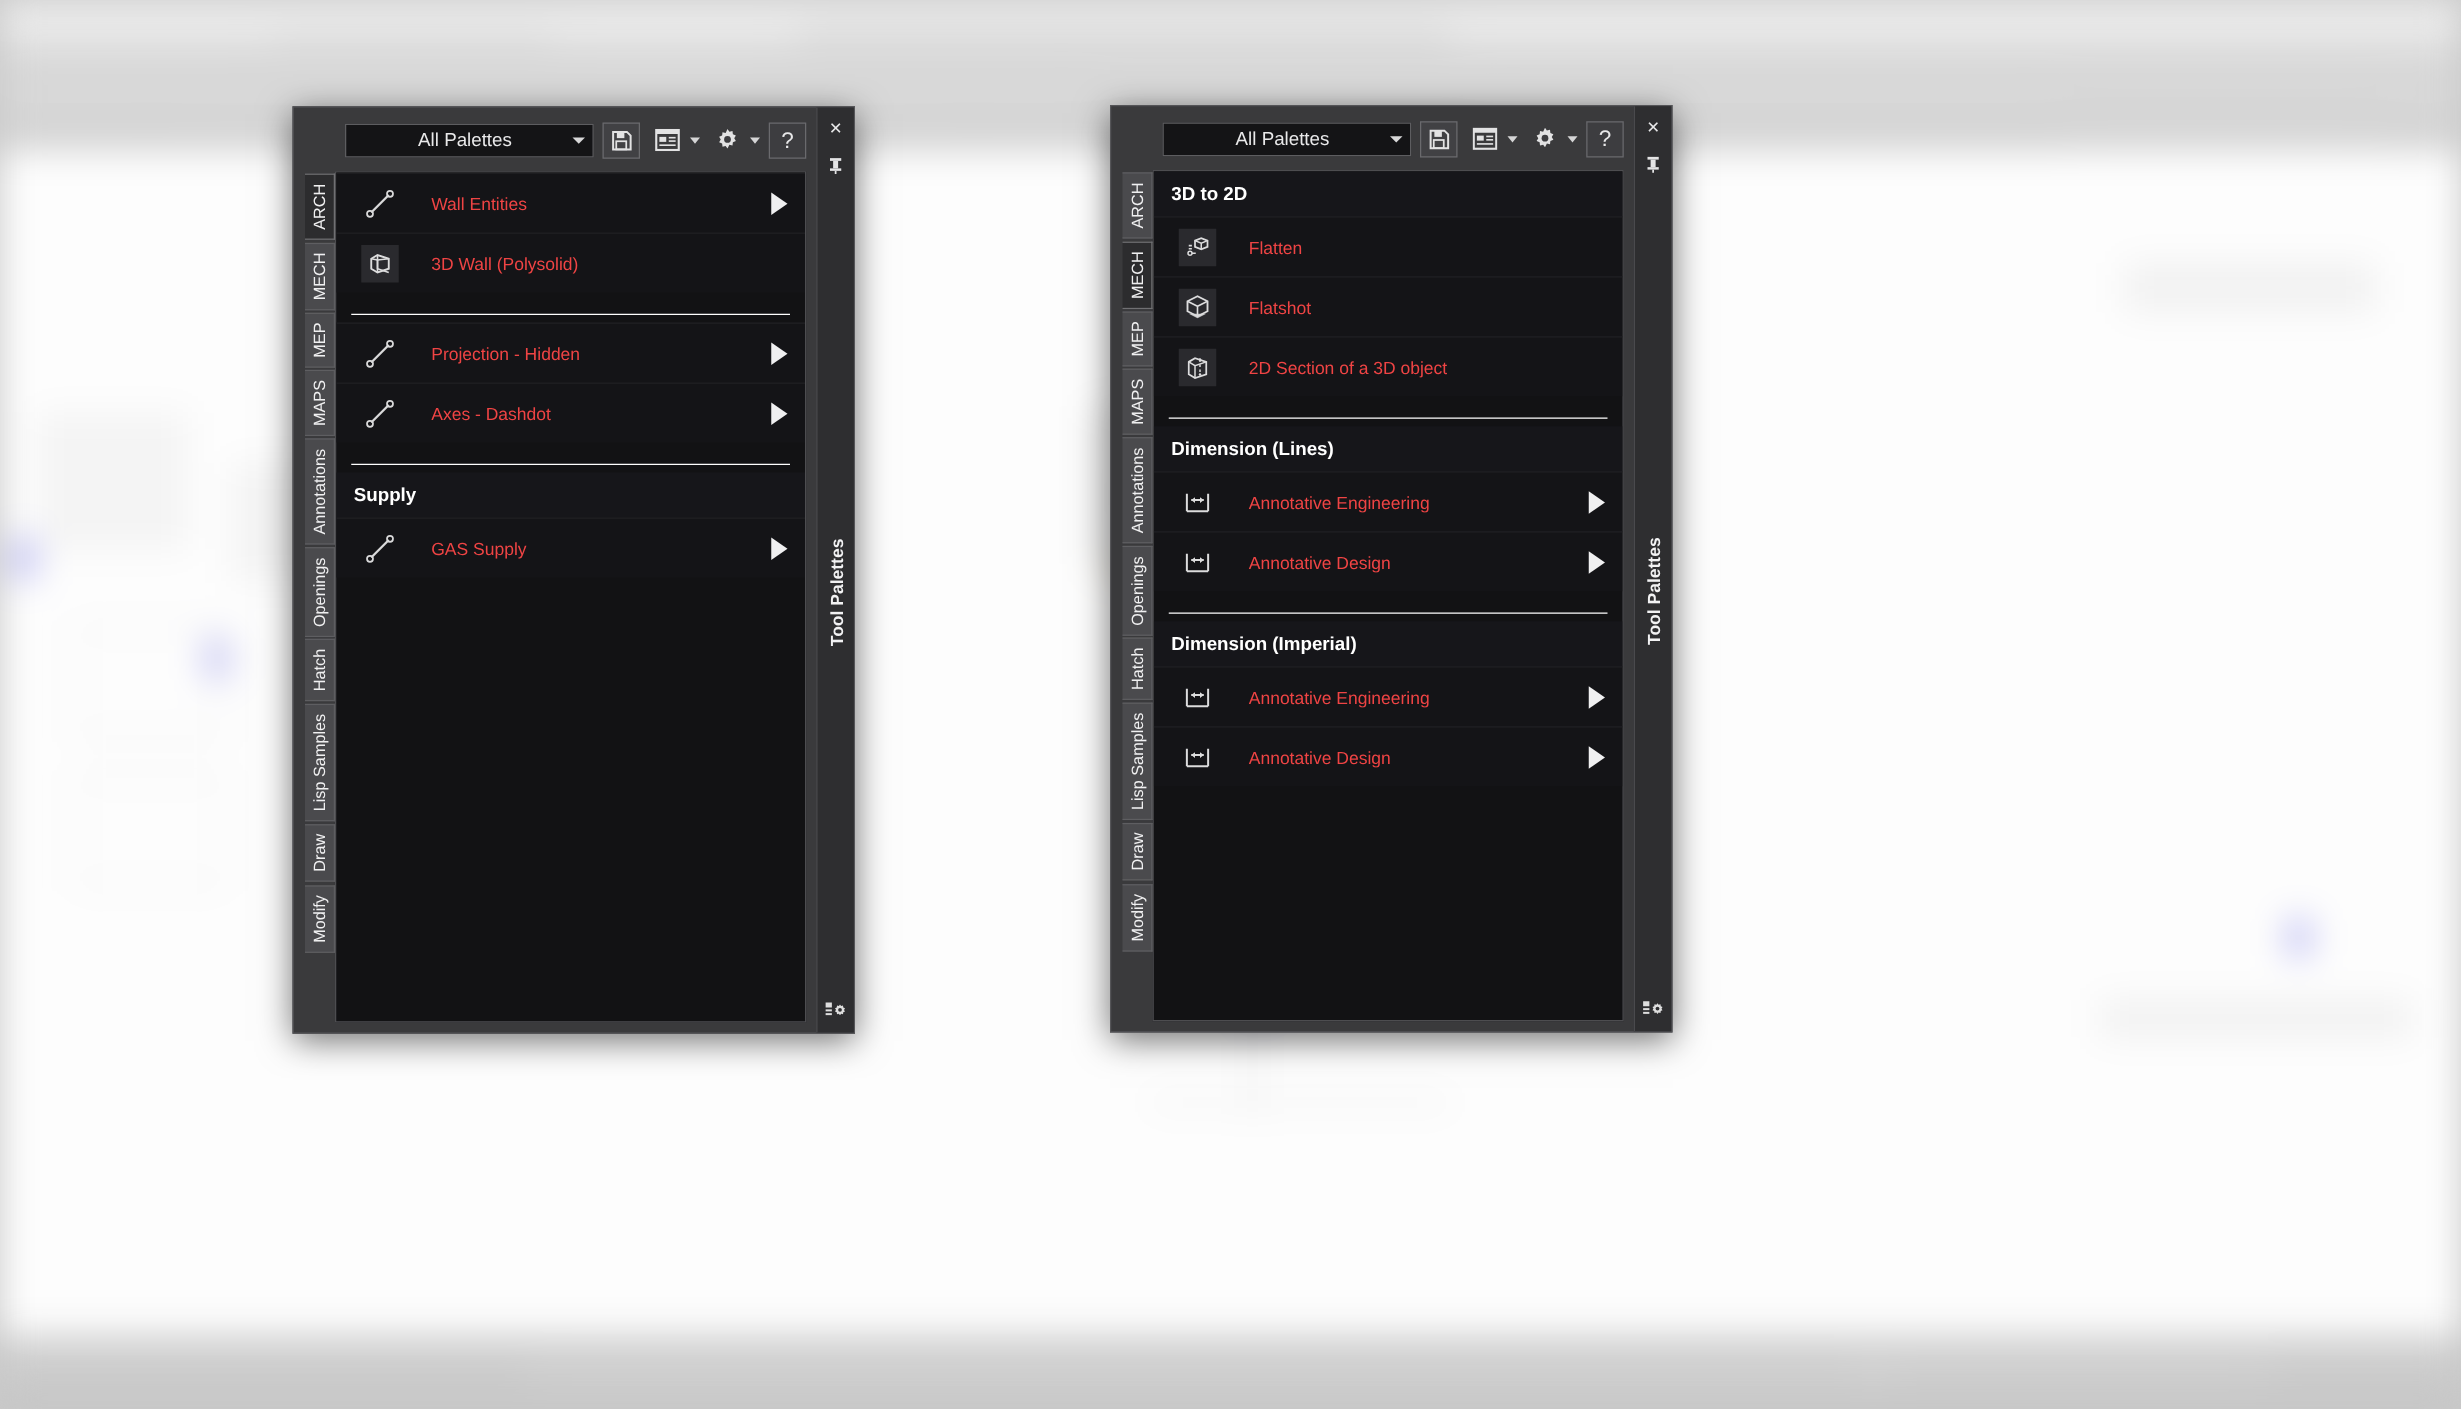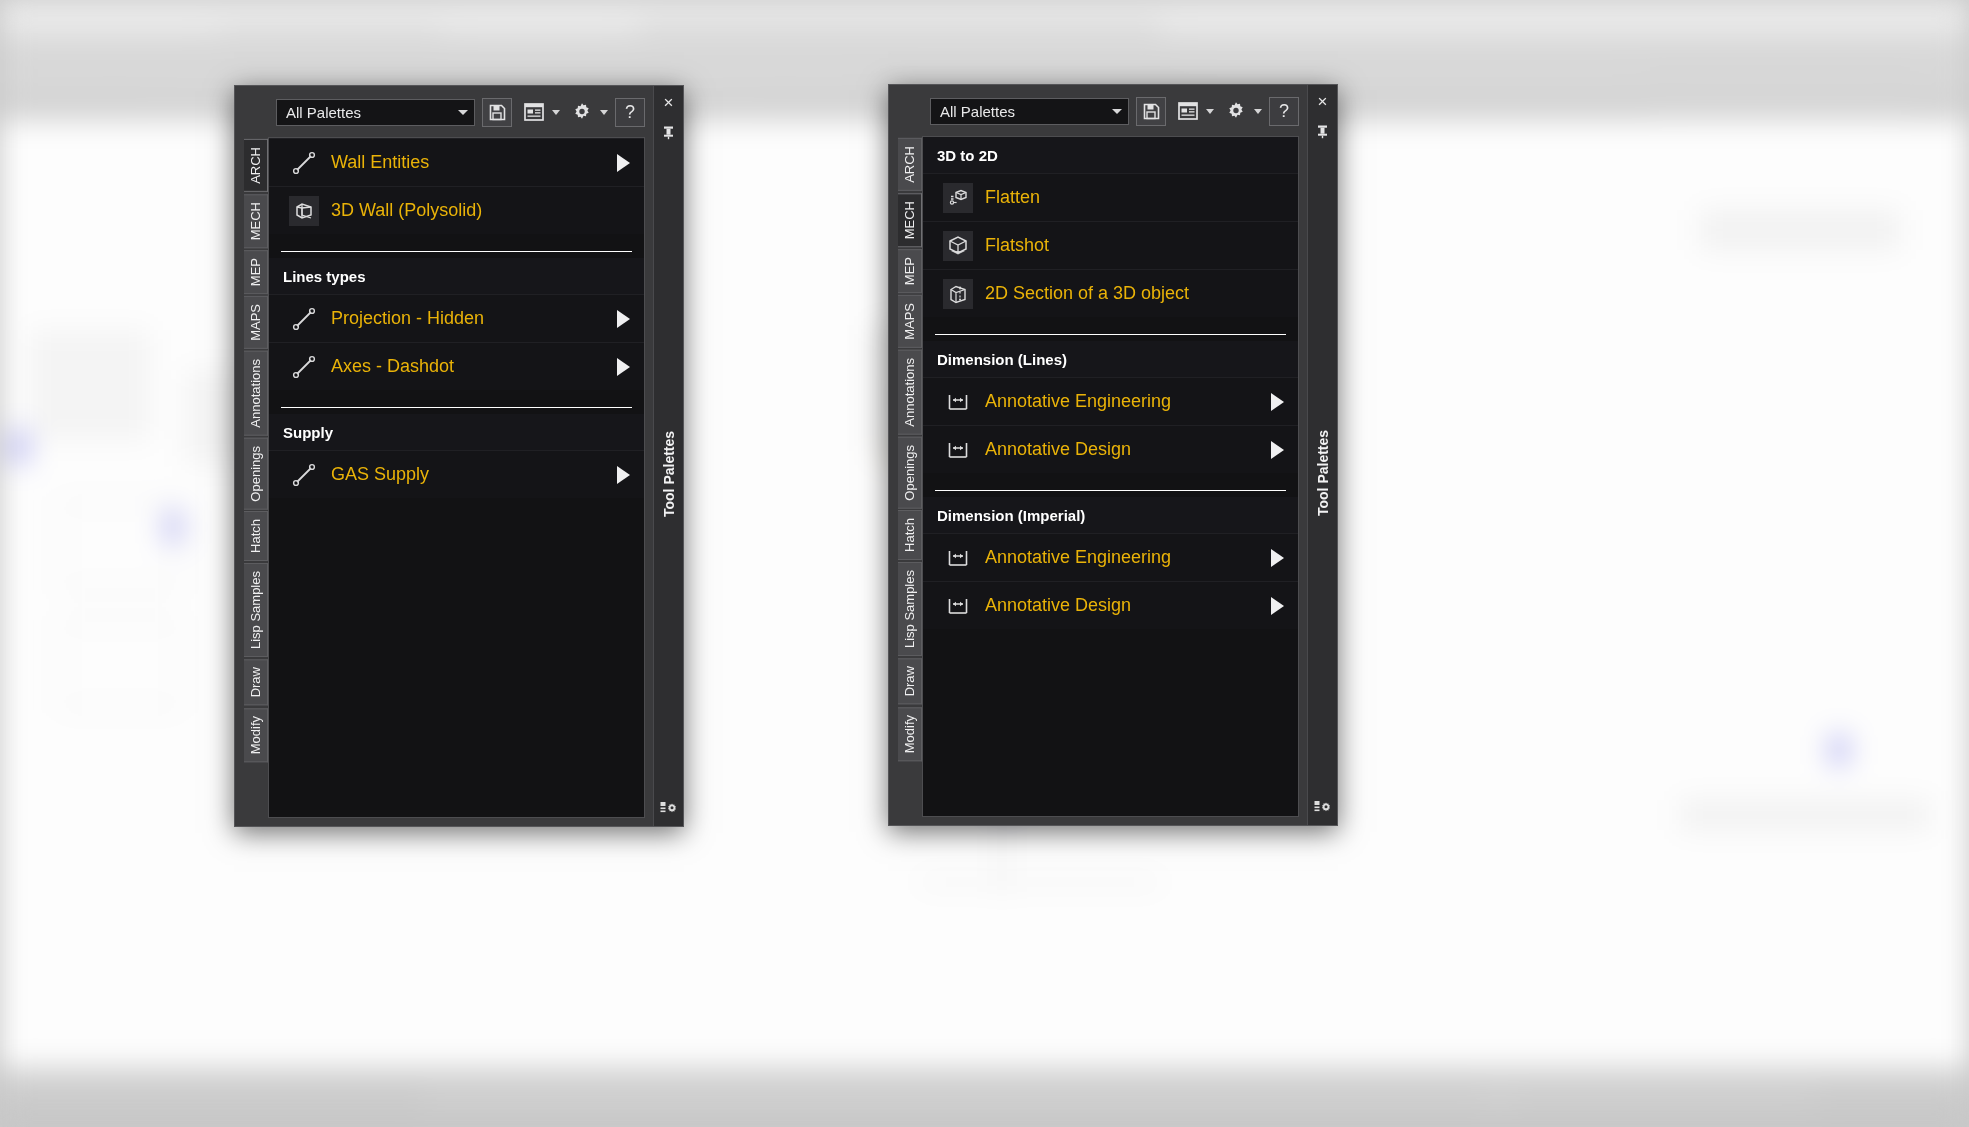--- a/index.html
+++ b/index.html
@@ -92,21 +92,21 @@
     height: 27px;
     background: #141416;
     border: 1px solid #5d5d60;
     display: flex;
     align-items: center;
     padding: 0 6px 0 9px;
     color: #e9e9ea;
     font-size: 15px;
     min-width: 0;
   }
-  .dropdown .dd-label { flex: 1; white-space: nowrap; overflow: hidden; }
+  .dropdown .dd-label { flex: 1; white-space: nowrap; overflow: hidden; text-align: center; }
   .caret-sm {
     width: 0; height: 0;
     border-left: 5px solid transparent;
     border-right: 5px solid transparent;
     border-top: 5px solid #d8d8d9;
   }
 
   .tb-btn {
     width: 30px; height: 29px;
     display: flex; align-items: center; justify-content: center;
@@ -190,24 +190,25 @@
   }
   .row .ic {
     width: 30px; height: 30px;
     flex: 0 0 30px;
     display: flex; align-items: center; justify-content: center;
     margin-right: 12px;
   }
   .row .ic.boxed { background: #2a2a2e; }
   .row .lbl {
     flex: 1;
-    color: #eab308;
-    font-size: 18px;
+    color: #ef4444;
+    font-size: 14px;
     white-space: nowrap;
     overflow: hidden;
+    margin-left: 14px;
   }
   .tri {
     width: 0; height: 0;
     border-top: 9px solid transparent;
     border-bottom: 9px solid transparent;
     border-left: 13px solid #f0f0f1;
     flex: 0 0 auto;
   }
   .divider {
     height: 1px;
@@ -411,21 +412,20 @@
               <path d="M4 7l5 1 9-1" fill="none" stroke="#dcdcdd" stroke-width="1.3"></path>
               <path d="M9 8v10" stroke="#dcdcdd" stroke-width="1.3"></path>
             </svg>
           </span>
           <span class="lbl">3D Wall (Polysolid)</span>
         </div>
 
 
         <div class="divider"></div>
 
-        <div class="sec-head">Lines types</div>
 
         <div class="row">
           <span class="ic">
             <svg width="26" height="26" viewBox="0 0 26 26">
               <line x1="6" y1="20" x2="20" y2="6" stroke="#d9d9da" stroke-width="1.8"></line>
               <circle cx="5" cy="21" r="2.4" fill="none" stroke="#d9d9da" stroke-width="1.4"></circle>
               <circle cx="21" cy="5" r="2.4" fill="none" stroke="#d9d9da" stroke-width="1.4"></circle>
             </svg>
           </span>
           <span class="lbl">Projection - Hidden</span>

